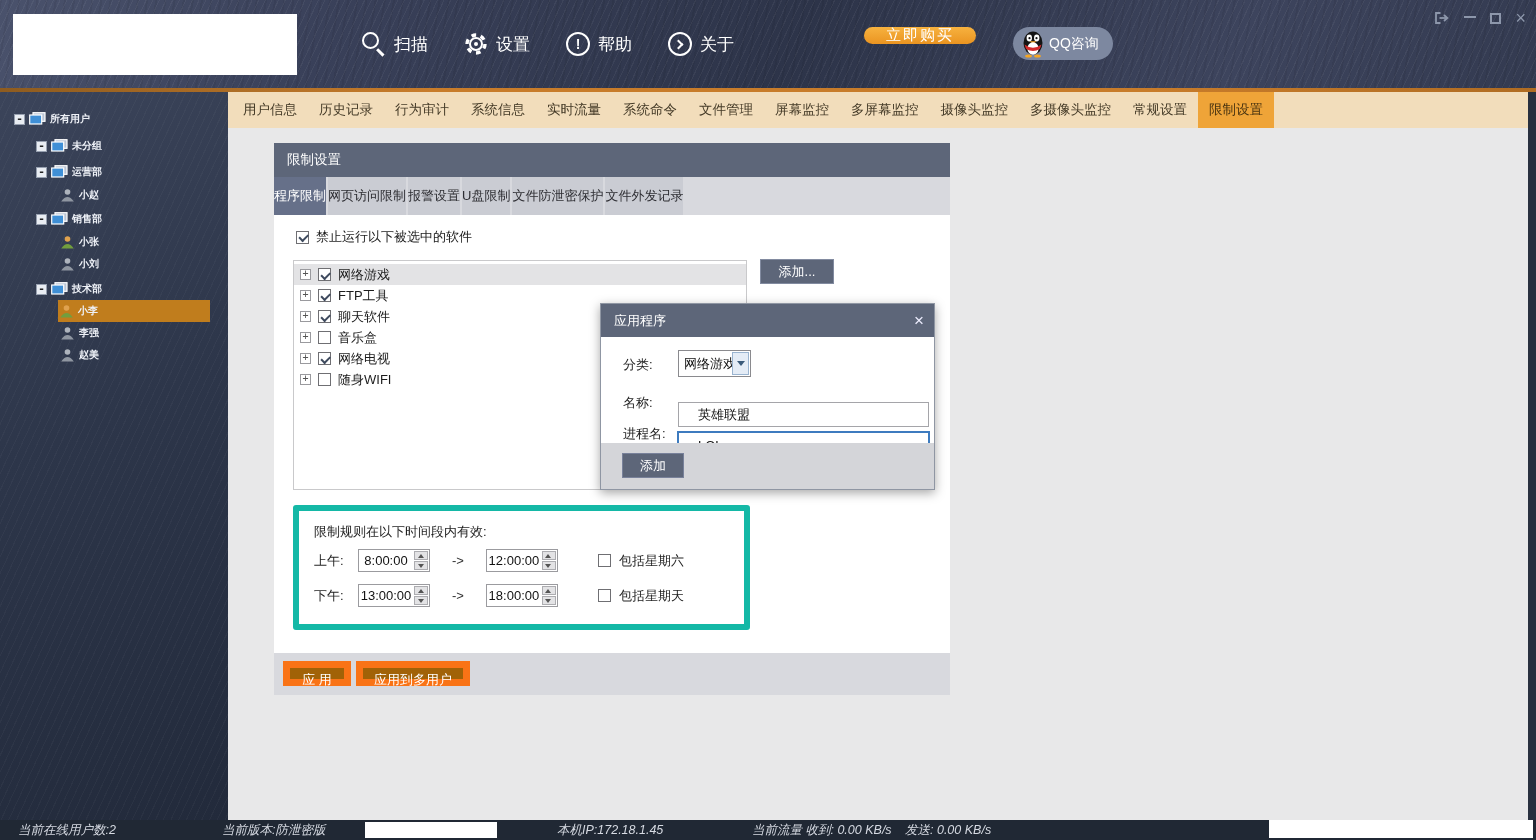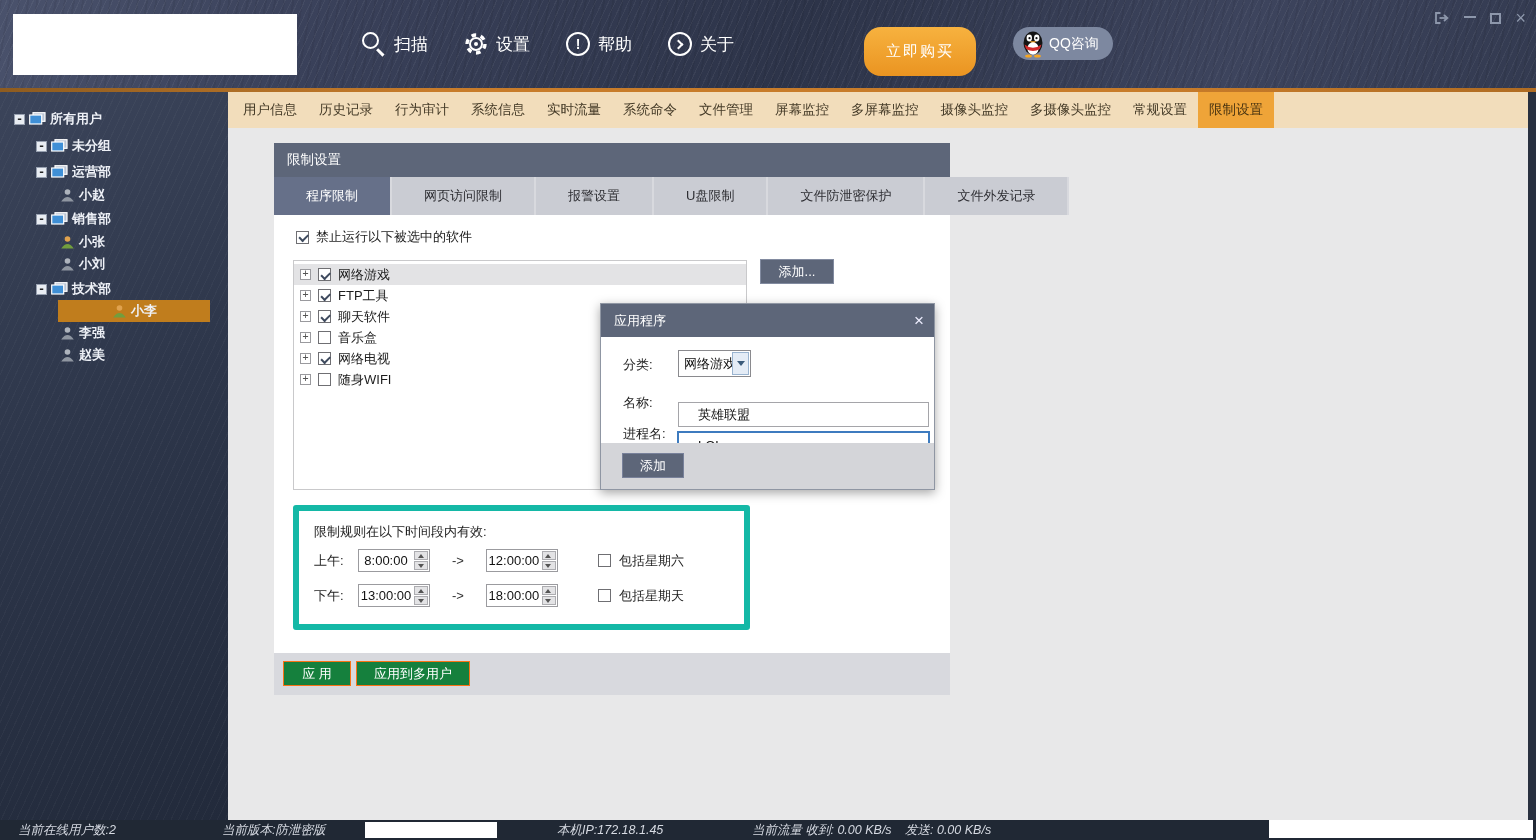--- a/index.html
+++ b/index.html
@@ -15,63 +15,63 @@
                repeating-linear-gradient(100deg, rgba(0,0,0,.06) 0 2px, transparent 2px 9px); }
   .logo-box { position:absolute; left:13px; top:14px; width:284px; height:61px; background:#fff; }
   .nav { position:absolute; left:362px; top:24px; height:40px; display:flex; gap:36px; }
   .nav-item { display:flex; align-items:center; gap:8px; color:#fff; font-size:17px; cursor:default; }
   .icn-search { position:relative; width:24px; height:24px; }
   .icn-search i { display:block; width:17px; height:17px; border:2.5px solid #fff; border-radius:50%; }
   .icn-search::after { content:""; position:absolute; width:9px; height:2.5px; background:#fff; right:1px; bottom:3px; transform:rotate(45deg); }
   .icn-circle { width:24px; height:24px; border:2.5px solid #fff; border-radius:50%; display:flex; align-items:center; justify-content:center; color:#fff; }
   .icn-help::after { content:"!"; font-weight:bold; font-size:14px; }
   .icn-about .chev { width:7px; height:7px; border-top:2.5px solid #fff; border-right:2.5px solid #fff; transform:rotate(45deg); margin-left:-3px; }
-  .buy-btn { position:absolute; left:864px; top:27px; width:112px; height:49px; border-radius:17px;
+  .buy-btn { position:absolute; left:864px; top:27px; width:112px; height:17px; border-radius:17px;
     background:linear-gradient(#f7b23f,#ea9421); color:#fff; font-size:15px; letter-spacing:2px;
     display:flex; align-items:center; justify-content:center; cursor:pointer; }
   .qq-btn { position:absolute; left:1013px; top:27px; width:100px; height:33px; border-radius:17px;
     background:#7d88a0; color:#fff; font-size:14px; display:flex; align-items:center; padding-left:36px; cursor:pointer; }
   .qq-ico { position:absolute; left:8px; top:3px; width:24px; height:28px; }
   .winctl { position:absolute; right:10px; top:11px; display:flex; align-items:center; gap:14px; color:#8d97ab; }
   .wc { cursor:pointer; display:flex; align-items:flex-end; }
   .wc-min i { display:block; width:12px; height:2px; background:#8d97ab; margin-bottom:2px; }
   .wc-max i { display:block; width:11px; height:11px; border:2px solid #8d97ab; }
   .wc-close { font-size:18px; line-height:14px; }
 
   .accent-line { position:absolute; left:0; top:88px; width:1536px; height:4px;
     background:linear-gradient(90deg,#8e5c20,#c87c2a 28%,#c87c2a 75%,#b06c22); }
 
   
   .sidebar { position:absolute; left:0; top:92px; width:228px; height:728px;
     background:linear-gradient(155deg,#3b445a 0%,#2d364a 45%,#222a3b 100%); }
   .sidebar::before { content:""; position:absolute; inset:0;
     background:repeating-linear-gradient(115deg, rgba(255,255,255,.03) 0 1px, transparent 1px 7px); }
   .trow { position:absolute; height:22px; display:flex; align-items:center; gap:4px;
-    color:#eef1f7; font-size:13px; font-weight:bold; cursor:pointer; white-space:nowrap;justify-content:center; }
+    color:#eef1f7; font-size:10px; font-weight:bold; cursor:pointer; white-space:nowrap; }
   .trow.sel { background:#c07d1d; width:152px; padding-left:1px; }
   .exp { width:11px; height:11px; background:#e9edf3; border:1px solid #97a0b0; color:#222;
     font-size:11px; line-height:8px; text-align:center; flex:none;
     font-family:"DejaVu Sans Mono",monospace; }
   .exp::after { content:"-"; }
   .mon, .usr { flex:none; display:flex; }
 
   
   .tabbar { position:absolute; left:228px; top:92px; width:1308px; height:36px; background:#f2ddbb;
     display:flex; align-items:stretch; padding-left:4px; }
   .tab { line-height:36px; padding:0 11px; font-size:13.5px; color:#443a27; cursor:pointer; white-space:nowrap; }
   .tab.active { background:#efa438; color:#4a3410; }
 
   .content-bg { position:absolute; left:228px; top:128px; width:1308px; height:692px; background:#e8e8e9; }
   .edge-strip { position:absolute; right:0; top:92px; width:8px; height:728px; background:#28303f; }
 
   
   .panel { position:absolute; left:274px; top:143px; width:676px; height:552px; background:#fff; z-index:2; }
   .panel-h { height:34px; background:#5d6679; color:#fff; font-size:13.5px; line-height:34px; padding-left:13px; }
   .subtabs { height:38px; background:#d8d9de; display:flex; }
-  .stab { line-height:38px; padding:0 32px; font-size:13px; color:#2e2e33; background:#caccd3;
+  .stab { line-height:38px; padding:0 0; font-size:13px; color:#2e2e33; background:#caccd3;
     border-right:2px solid #d8d9de; cursor:pointer; white-space:nowrap; }
   .stab.active { background:#667089; color:#fff; }
   .pbody { position:relative; height:438px; background:#fff; }
 
   .mcheck { position:absolute; left:22px; top:13px; display:flex; align-items:center; gap:7px;
     font-size:13px; color:#1c1c1c; cursor:pointer; }
   .cb { width:13px; height:13px; border:1px solid #6f6f73; background:#fff; position:relative; flex:none; }
   .cb.on::after { content:""; position:absolute; left:1.5px; top:2.5px; width:7px; height:3.5px;
     border-left:2px solid #3e4a5e; border-bottom:2px solid #3e4a5e; transform:rotate(-45deg); }
 
@@ -99,21 +99,21 @@
     text-align:center; font-size:13px; font-family:inherit; color:#111; background:transparent; }
   .spin { position:absolute; right:1px; top:1px; width:14px; height:19px; display:flex; flex-direction:column; gap:1px; }
   .spin b { flex:1; background:#e3e3e5; border:1px solid #acacb0; position:relative; cursor:pointer; }
   .spin b::after { content:""; position:absolute; left:2.5px; top:2px; border-left:3.5px solid transparent; border-right:3.5px solid transparent; }
   .spin b.up::after { border-bottom:4px solid #555; }
   .spin b.dn::after { border-top:4px solid #555; }
   .arr { margin:0 22px; color:#333; }
   .wk { display:flex; align-items:center; gap:8px; margin-left:40px; cursor:pointer; }
 
   .pfoot { position:absolute; left:0; top:510px; width:676px; height:42px; background:#d8d9de; }
-  .pbtn { position:absolute; top:8px; height:25px; background:#15803d; border:1px solid #f97316;
+  .pbtn { position:absolute; top:8px; height:25px; background:#a16207; border:7px solid #f97316;
     color:#fff; font-size:13px; text-align:center; line-height:23px; cursor:pointer; }
   .pbtn.apply { left:9px; width:68px; }
   .pbtn.multi { left:82px; width:114px; }
 
   
   .dialog { position:absolute; left:600px; top:303px; width:335px; height:187px; background:#fff;
     border:1px solid #8f96a3; box-shadow:0 3px 10px rgba(0,0,0,.35); z-index:6; }
   .dlg-h { height:33px; background:#5d6679; color:#fff; line-height:33px; padding-left:13px; font-size:13px; }
   .dlg-x { position:absolute; right:10px; top:0; line-height:33px; font-size:17px; color:#eef; cursor:pointer; }
   .dlg-lab { position:absolute; left:22px; font-size:13px; color:#1e1e1e; }

